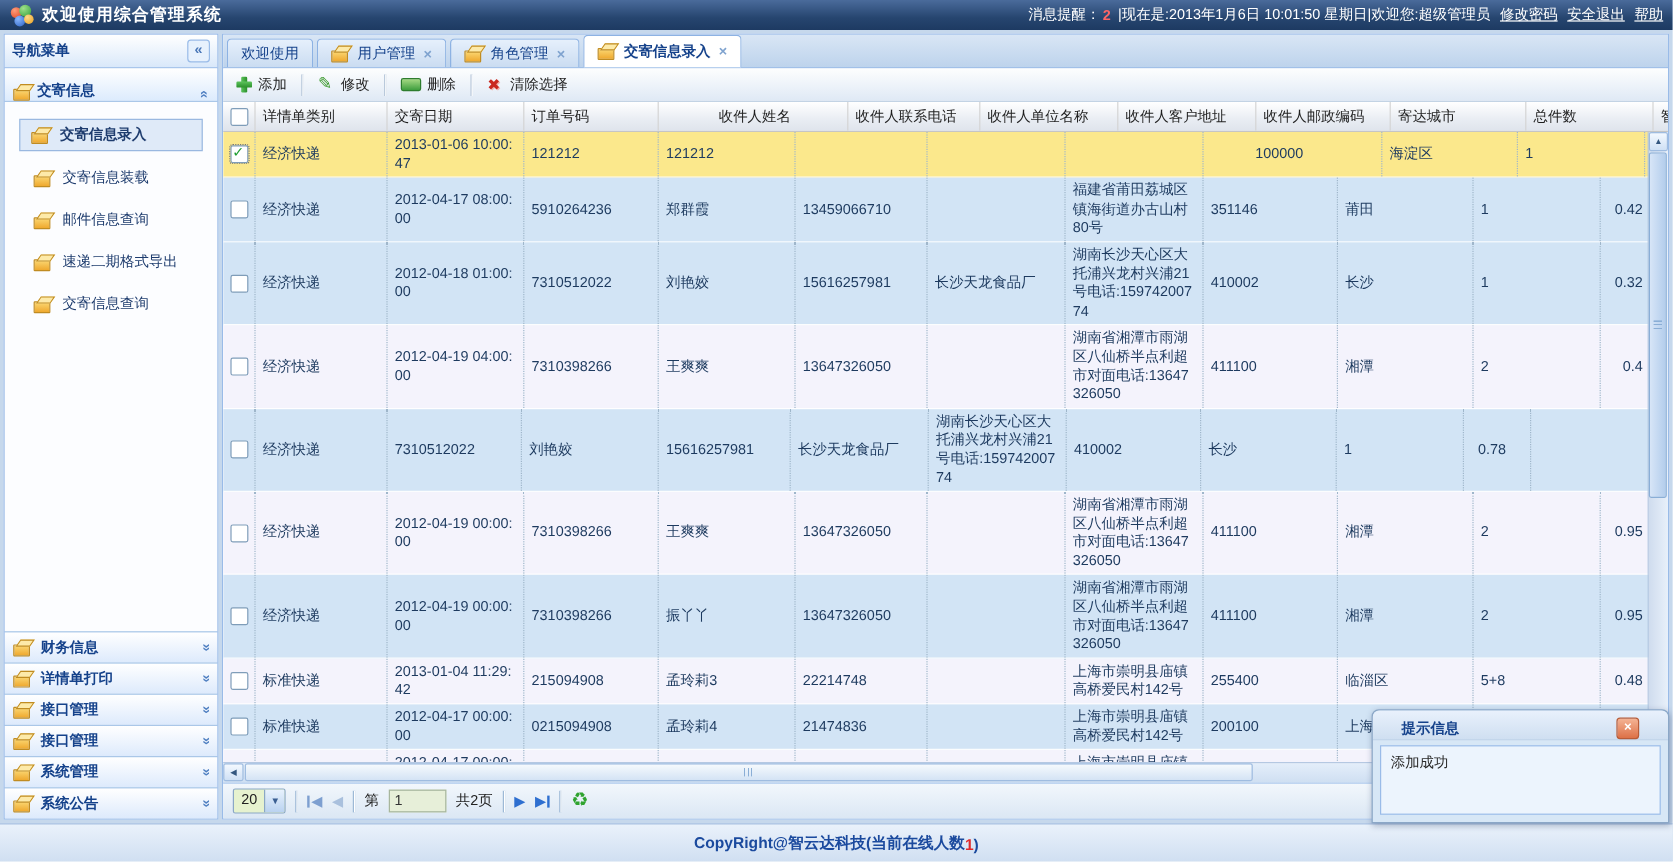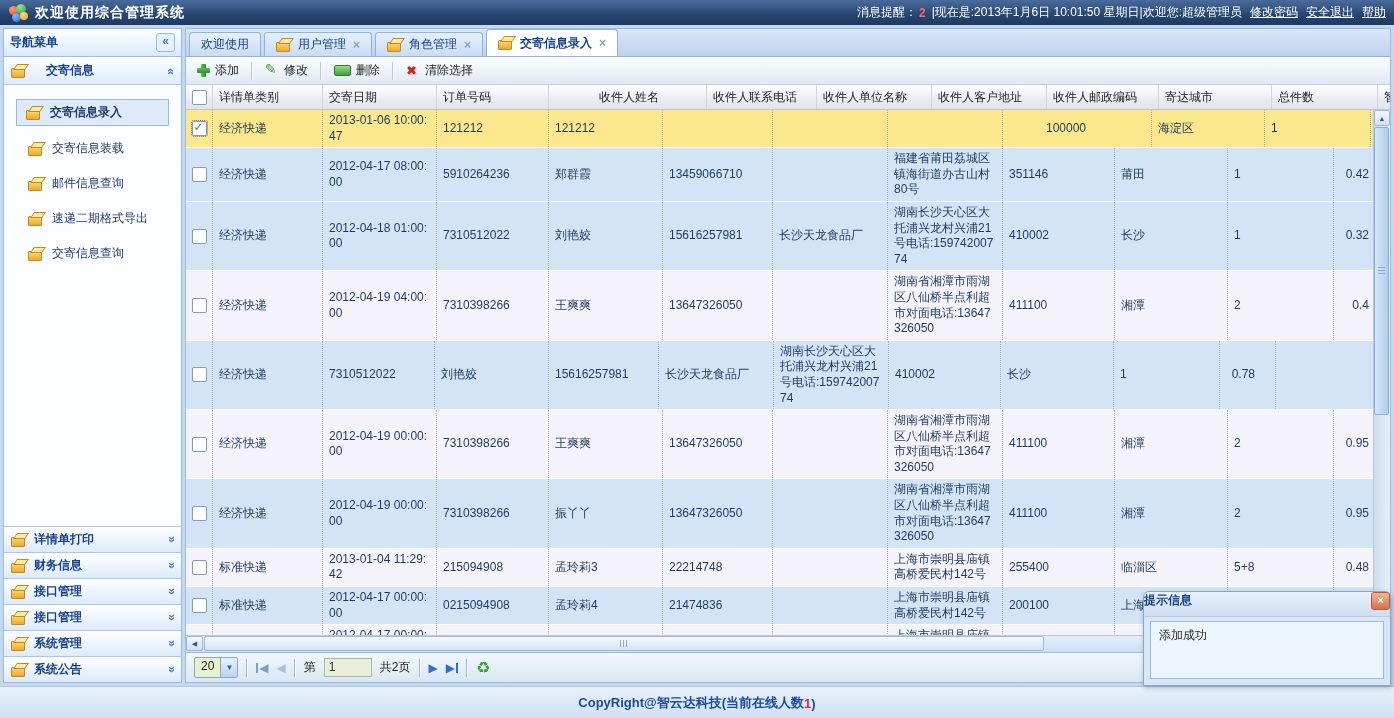--- a/index.html
+++ b/index.html
@@ -21,21 +21,21 @@
   .logo .b4{width:8px;height:8px;left:12px;top:9px;background:radial-gradient(circle at 35% 30%,#ffd98a,#e8a01f);}
 
   
   .main{display:flex;height:661px;padding:3px;gap:3px;box-sizing:border-box;}
 
   
   .sidebar{width:179px;flex:none;background:#eef5fc;border:1px solid #99bbe8;display:flex;flex-direction:column;box-sizing:border-box;}
   .navhdr{height:27px;flex:none;background:linear-gradient(#ffffff,#d9e8fa);border-bottom:1px solid #99bbe8;display:flex;align-items:center;justify-content:space-between;padding:0 6px;font-weight:bold;color:#15428b;}
   .collapsebtn{width:17px;height:17px;border:1px solid #99bbe8;border-radius:3px;background:#e7f1fd;color:#4a77b8;text-align:center;line-height:15px;font-weight:bold;cursor:pointer;}
   .collapsebtn::before{content:"«";}
-  .grphdr{height:27px;flex:none;background:linear-gradient(#ffffff,#dcebfd);border-bottom:1px solid #aac7e8;display:flex;align-items:center;padding:0 7px;gap:18px;font-weight:bold;color:#15428b;cursor:pointer;}
+  .grphdr{height:27px;flex:none;background:linear-gradient(#ffffff,#dcebfd);border-bottom:1px solid #aac7e8;display:flex;align-items:flex-end;padding:0 7px;gap:3px;font-weight:bold;color:#15428b;cursor:pointer;}
   .grphdr .chev{margin-left:auto;}
   .grpbody{flex:1;background:#fcfdff;padding-top:14px;overflow:hidden;}
   .subitem{display:flex;align-items:center;gap:7px;height:25px;margin:0 10px 10px 24px;color:#1e3c6e;cursor:pointer;}
   .subitem.active{margin-left:12px;margin-right:12px;border:1px solid #9ab8e0;background:#dfeaf8;padding-left:9px;font-weight:bold;}
   .grpstack{flex:none;}
   .grow{height:25px;border-top:1px solid #aac7e8;background:linear-gradient(#ffffff,#ddeafc);display:flex;align-items:center;gap:6px;padding:0 7px;color:#15428b;font-weight:bold;cursor:pointer;}
   .grow .chev{margin-left:auto;}
 
   
   .pkg{position:relative;width:17px;height:14px;display:inline-block;flex:none;}
@@ -109,21 +109,21 @@
   .pageinput{display:inline-block;width:38px;height:17px;border:1px solid #a7b69d;background:#e7efd9;padding:0 4px;line-height:17px;color:#333;box-sizing:content-box;}
   .refresh{color:#2fa32f;font-size:16px;cursor:pointer;line-height:1;}
   .refresh::before{content:"♻";}
 
   
   .footer{height:32px;display:flex;align-items:center;justify-content:center;background:linear-gradient(#eaf2fb,#cfdef1);border-top:1px solid #aec5e4;color:#1b4a9e;font-weight:bold;font-size:13px;}
   .footer .red{color:#e02b2b;}
 
   
   .popup{position:absolute;left:1143px;top:591px;width:248px;height:95px;border:1px solid #8ba7c7;border-radius:6px 6px 0 0;background:#d7e7f6;box-shadow:1px 2px 5px rgba(50,70,110,.35);z-index:50;display:flex;flex-direction:column;box-sizing:border-box;}
-  .ptitle{height:24px;flex:none;display:flex;align-items:flex-start;padding:0 0;font-weight:bold;color:#15428b;background:linear-gradient(#e9f1fc,#cfdff1);border-bottom:1px solid #b7cce5;border-radius:6px 6px 0 0;}
+  .ptitle{height:24px;flex:none;display:flex;align-items:flex-end;padding:0 24px;font-weight:bold;color:#15428b;background:linear-gradient(#e9f1fc,#cfdff1);border-bottom:1px solid #b7cce5;border-radius:6px 6px 0 0;}
   .pclose{margin-left:auto;width:17px;height:16px;background:linear-gradient(#f4b394,#dd7147);border:1px solid #b85c38;border-radius:3px;color:#fff;font-weight:bold;font-size:11px;line-height:14px;text-align:center;cursor:pointer;}
   .pclose::before{content:"×";}
   .pbody{flex:1;padding:4px 6px 6px;}
   .pinner{height:100%;border:1px solid #99bbe8;background:#ecf4fd;padding:5px 8px;box-sizing:border-box;color:#2a2a2a;}
 </style>
 </head>
 <body>
 
 <div class="screen">
 
@@ -174,26 +174,26 @@
             <span>速递二期格式导出</span>
           </div>
           <div class="subitem">
             <span class="pkg"></span>
             <span>交寄信息查询</span>
           </div>
         </div>
       <div class="grpstack" id="grpstack">
           <div class="grow">
             <span class="pkg"></span>
+            <span>财务信息</span>
+            <span class="chev down"></span>
+          </div>
+          <div class="grow">
+            <span class="pkg"></span>
             <span>详情单打印</span>
-            <span class="chev down"></span>
-          </div>
-          <div class="grow">
-            <span class="pkg"></span>
-            <span>财务信息</span>
             <span class="chev down"></span>
           </div>
           <div class="grow">
             <span class="pkg"></span>
             <span>接口管理</span>
             <span class="chev down"></span>
           </div>
           <div class="grow">
             <span class="pkg"></span>
             <span>接口管理</span>

